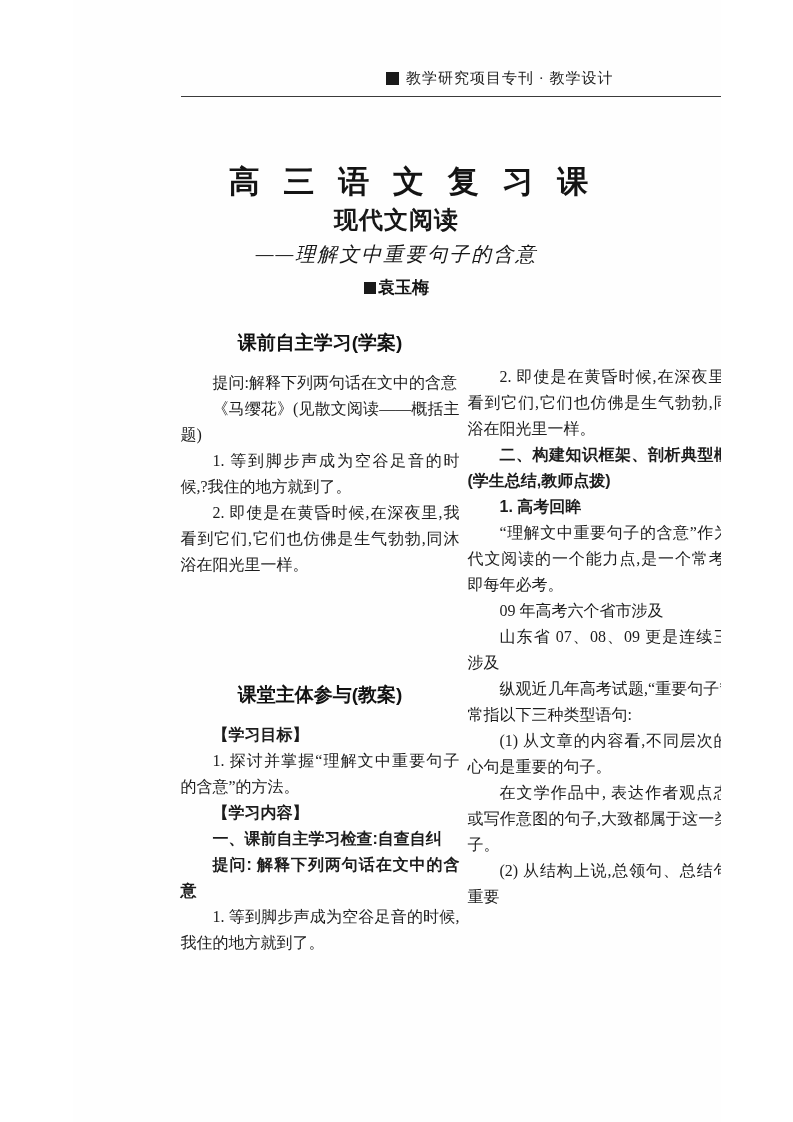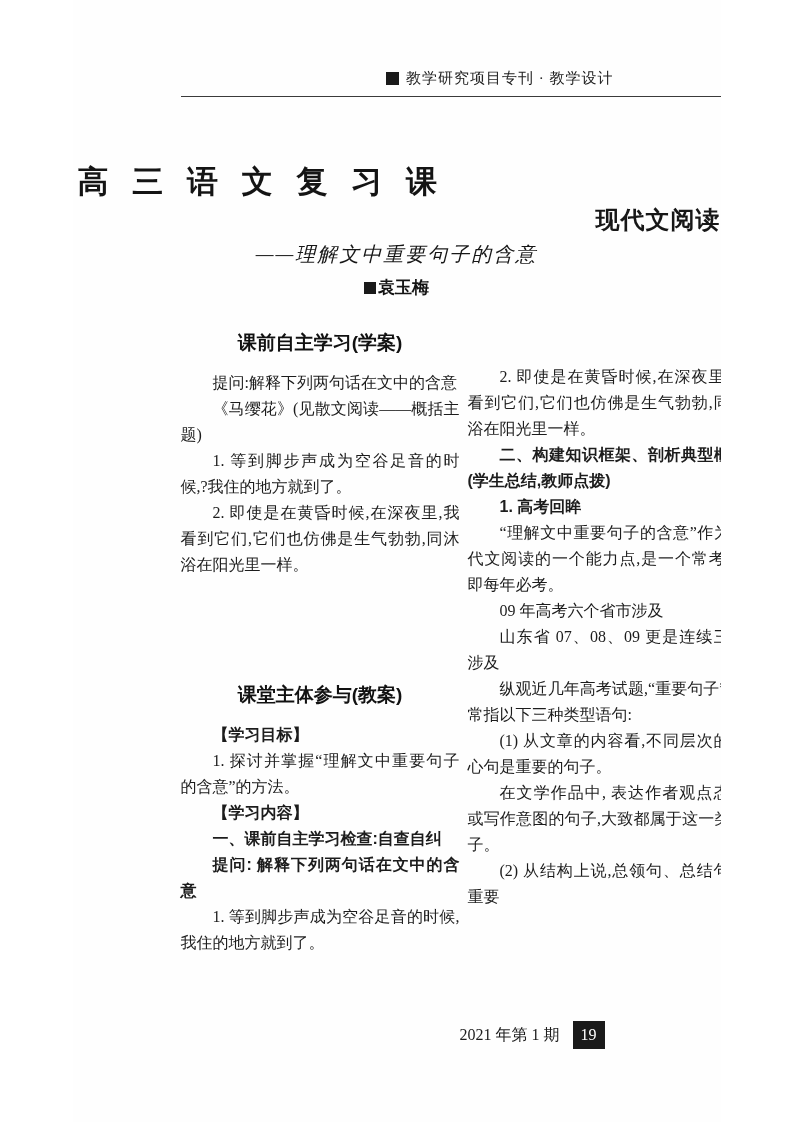--- a/index.html
+++ b/index.html
@@ -42,33 +42,34 @@
     top: 96px;
     left: 108px;
     width: 580px;
     height: 1px;
     background: #3a3a3a;
   }
   
   .main-title {
     position: absolute;
     top: 161px;
-    left: 5px;
-    width: 100%;
+    left: 16px;
+    width: 100%;
+    text-align: center;
     font-size: 31px;
     font-weight: bold;
     letter-spacing: 8px;
     color: #141414;
   }
   .subtitle {
     position: absolute;
     top: 204px;
     left: 0;
     width: 100%;
-    text-align: right;
+    text-align: center;
     font-size: 24px;
     font-weight: 600;
     letter-spacing: 1px;
     color: #171717;
   }
   .dash-subtitle {
     position: absolute;
     top: 241px;
     left: 0;
     width: 100%;
@@ -198,18 +199,14 @@
       <p>09 年高考六个省市涉及</p>
       <p>山东省 07、08、09 更是连续三年涉及</p>
       <p>纵观近几年高考试题,“重要句子” 通常指以下三种类型语句:</p>
       <p>(1) 从文章的内容看,不同层次的中心句是重要的句子。</p>
       <p>在文学作品中, 表达作者观点态度或写作意图的句子,大致都属于这一类句子。</p>
       <p>(2) 从结构上说,总领句、总结句和重要</p>
     </div>
 
   </div>
 
-  <div class="footer">
-    <span class="issue-label">2021 年第 1 期</span>
-    <span class="page-badge">19</span>
-  </div>
 
 </div>
 
 </body></html>

